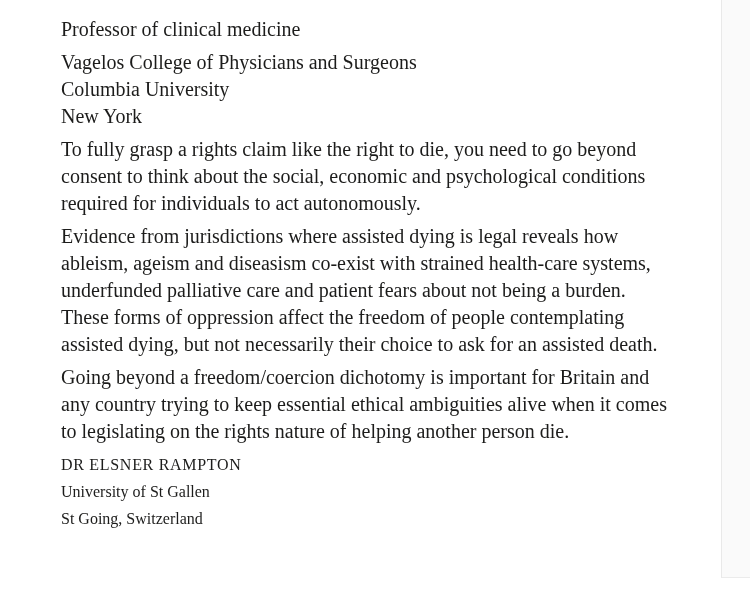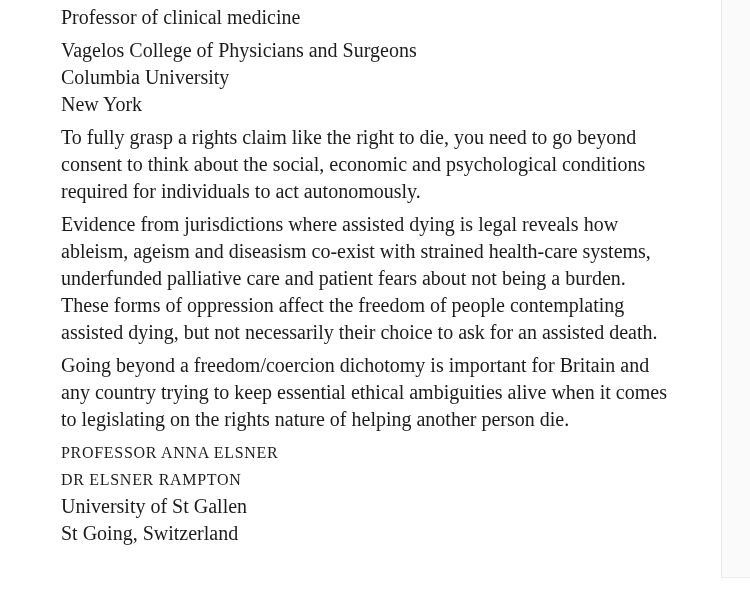--- a/index.html
+++ b/index.html
@@ -12,42 +12,42 @@
     width: 750px;
     height: 603px;
     background: #ffffff;
     overflow: hidden;
     font-family: "Liberation Serif", serif;
     color: #1c1c1b;
   }
   .content {
     position: absolute;
     left: 61px;
-    top: 4px;
+    top: 16px;
     width: 645px;
   }
   .block {
     font-size: 20px;
     line-height: 27px;
     white-space: pre-line;
     margin: 0;
   }
   .block + .block { margin-top: 6px; }
   .address-line { display: block; }
   .italic { }
   .signoff { margin-top: 17px; }
   .caps-line {
     display: block;
     font-size: 16px;
     letter-spacing: 0.7px;
     line-height: 27px;
   }
   .normal-line {
     display: block;
-    font-size: 20px;
+    font-size: 16px;
     line-height: 27px;
   }
   .side-strip {
     position: absolute;
     left: 721px;
     top: 0;
     width: 29px;
     height: 578px;
     background: #fafafa;
     border-left: 1px solid #e9e9e9;
@@ -73,19 +73,19 @@
     <p class="block">Evidence from jurisdictions where assisted dying is legal reveals how
 ableism, ageism and diseasism co-exist with strained health-care systems,
 underfunded palliative care and patient fears about not being a burden.
 These forms of oppression affect the freedom of people contemplating
 assisted dying, but not necessarily their choice to ask for an assisted death.</p>
 
     <p class="block">Going beyond a freedom/coercion dichotomy is important for Britain and
 any country trying to keep essential ethical ambiguities alive when it comes
 to legislating on the rights nature of helping another person die.</p>
 
-    <p class="block signoff"><span class="caps-line">PROFESSOR ANNA ELSNER</span><span class="caps-line">DR ELSNER RAMPTON</span><span class="normal-line">University of St Gallen</span><span class="normal-line italic">St Going, Switzerland</span></p>
+    <p class="block signoff"><span class="caps-line">DR ELSNER RAMPTON</span><span class="normal-line">University of St Gallen</span><span class="normal-line italic">St Going, Switzerland</span></p>
 
   </div>
 
   <div class="side-strip"></div>
 
 </div>
 
 </body></html>

